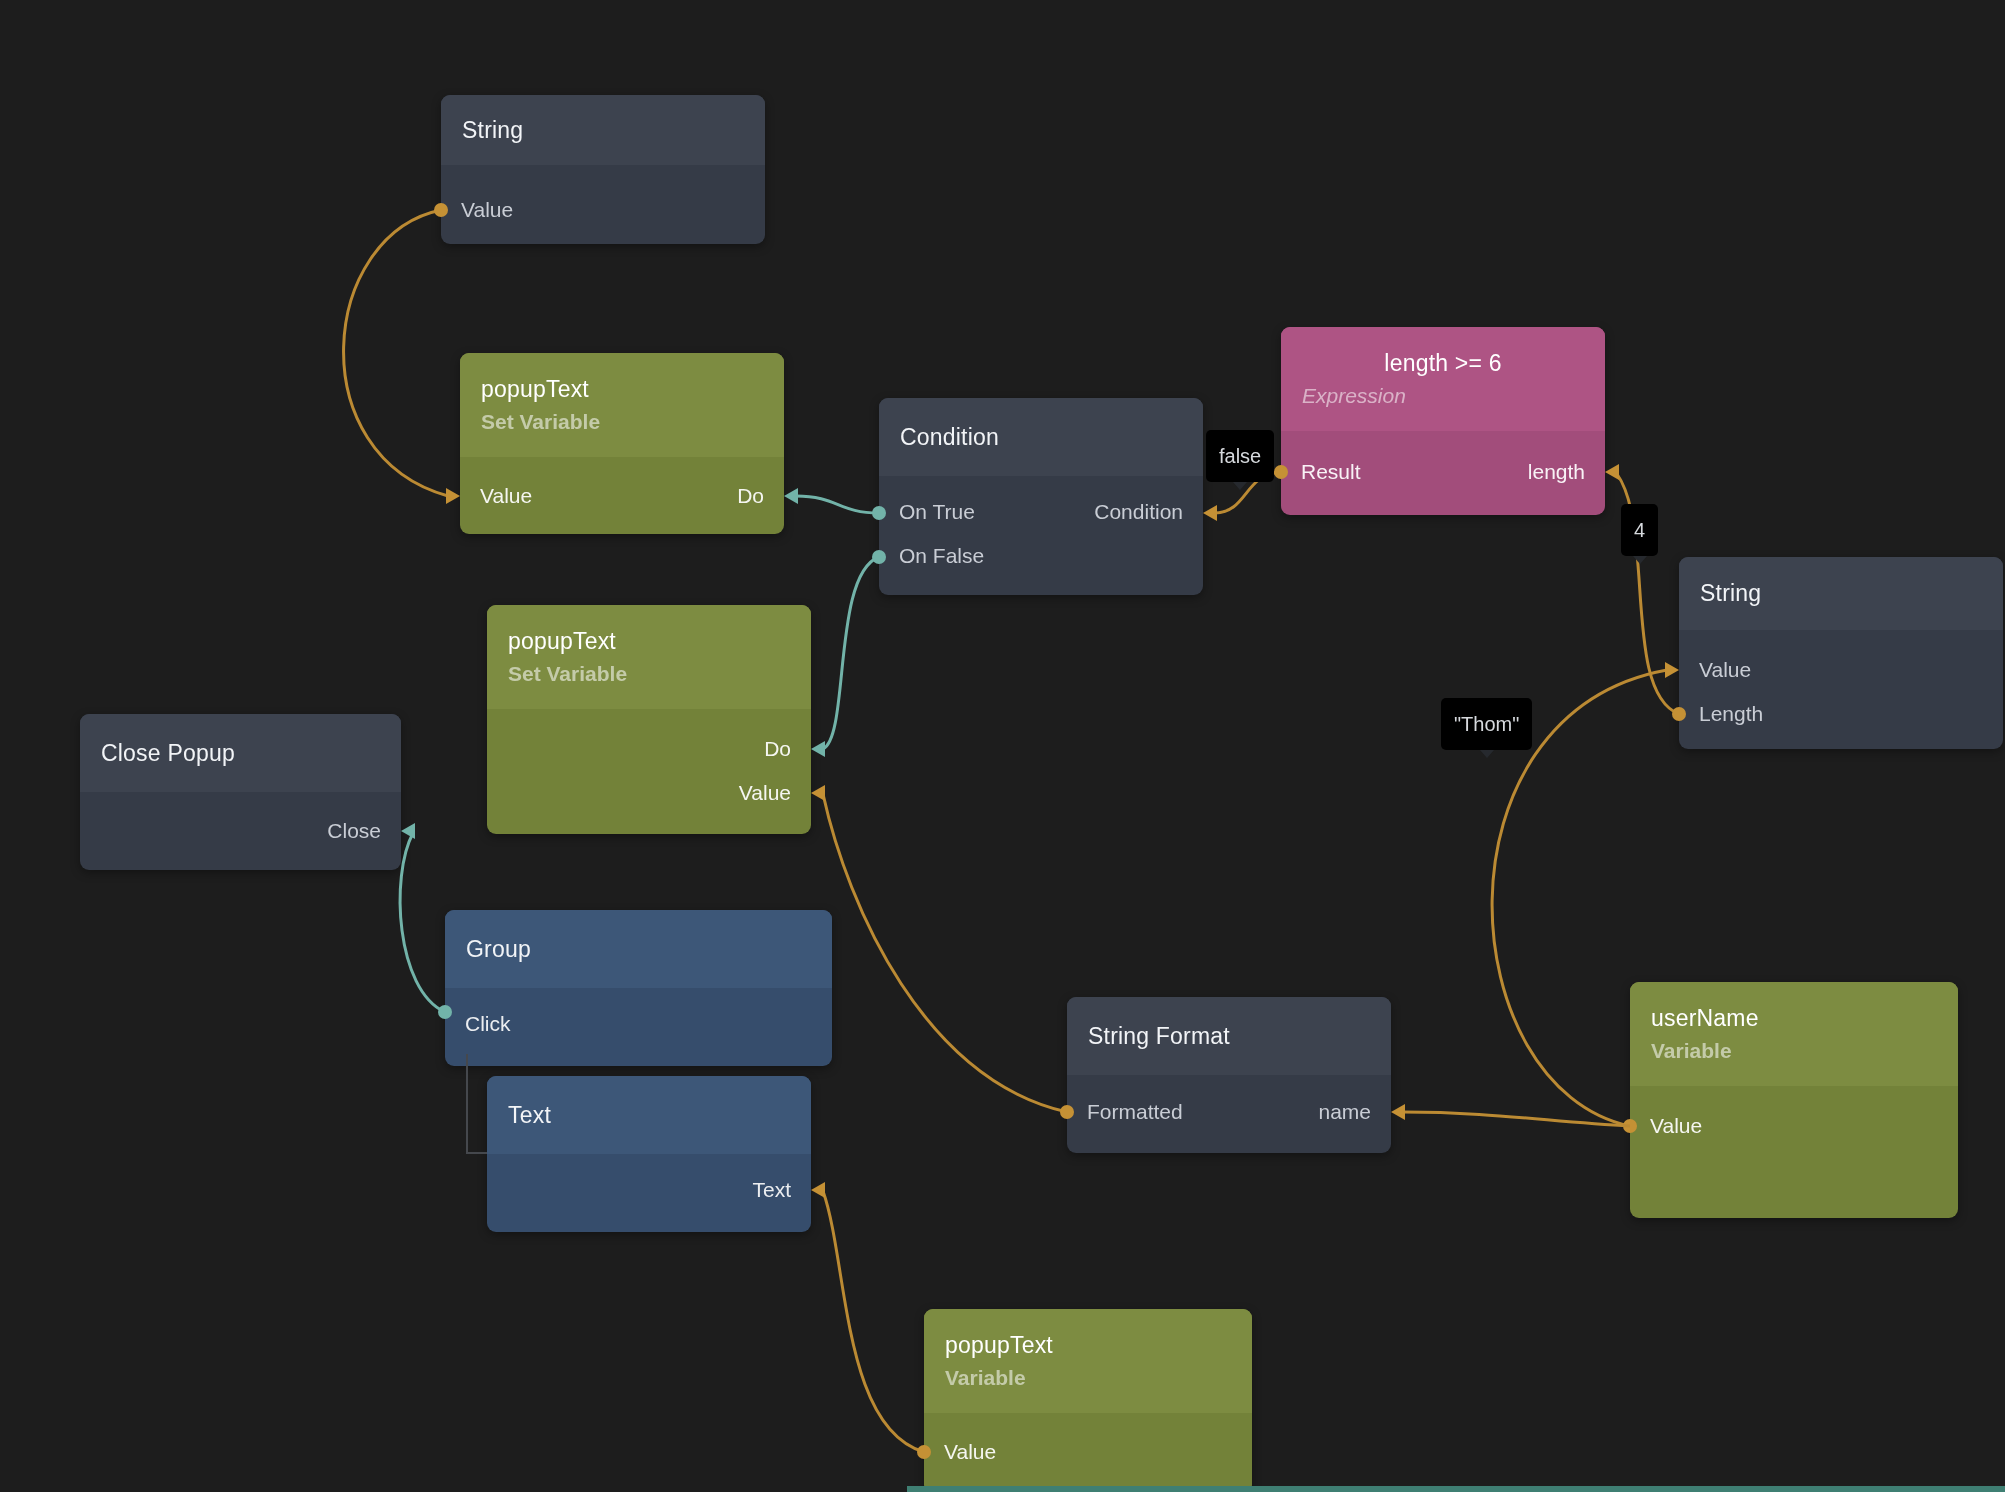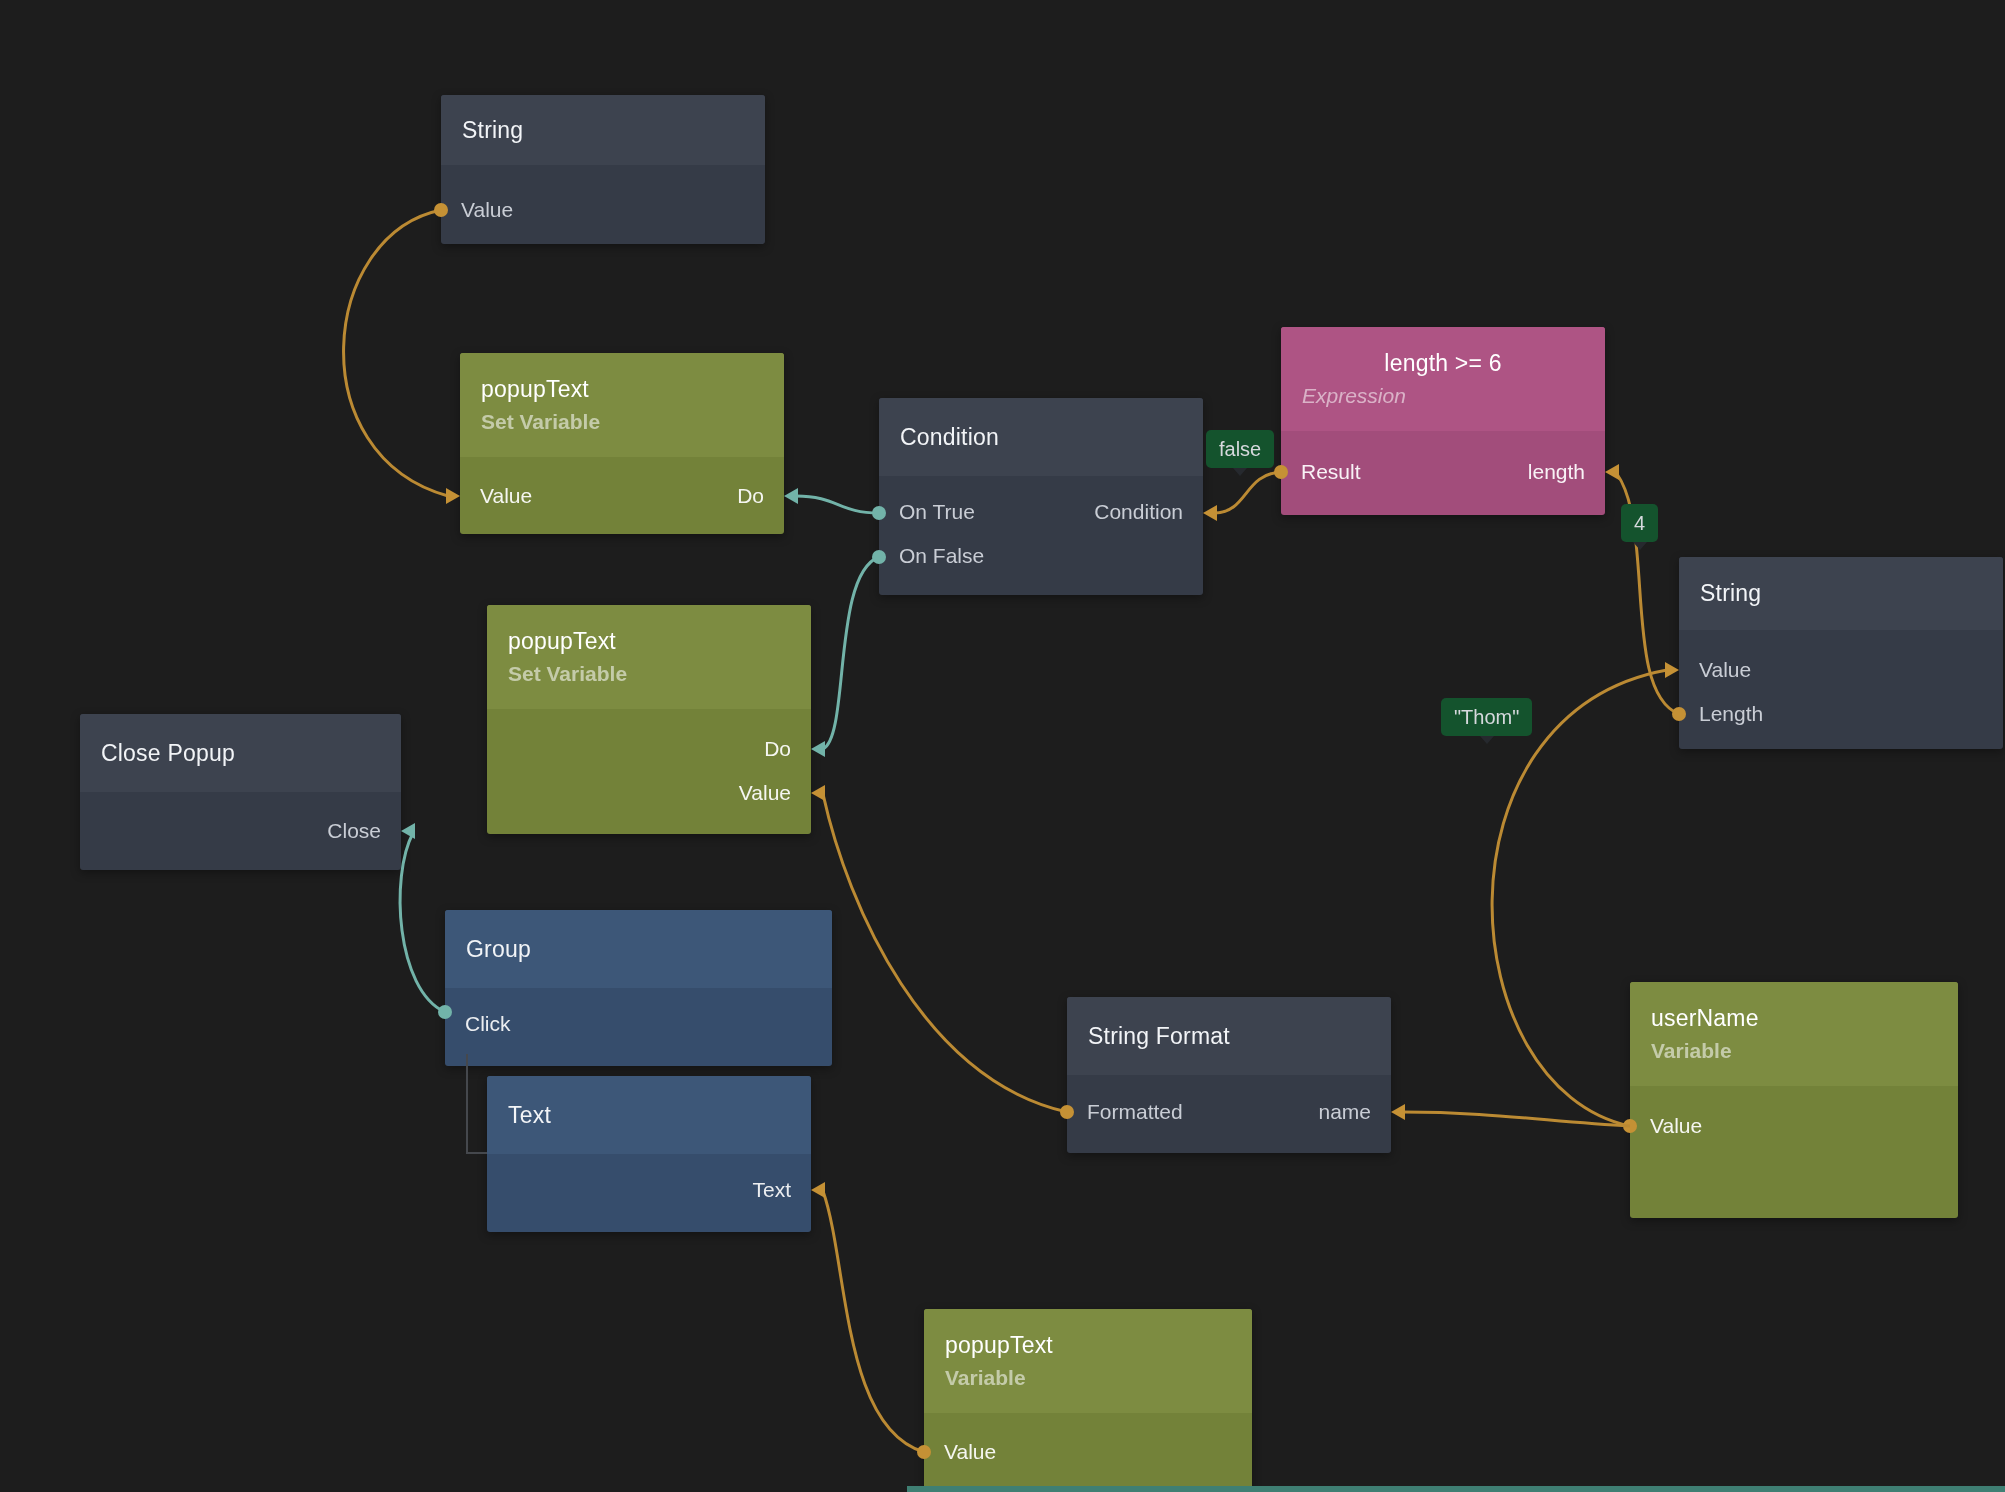--- a/index.html
+++ b/index.html
@@ -2,21 +2,21 @@
 <html><head>
 <meta charset="utf-8">
 <style>
   * { margin:0; padding:0; box-sizing:border-box; }
   html,body { background:#151515; }
   .canvas {
     position:relative; width:2005px; height:1492px; background:#1d1d1d;
     overflow:hidden; font-family:"Liberation Sans", sans-serif;
   }
   .node {
-    position:absolute; border-radius:3px; overflow:hidden;
+    position:absolute; border-radius:9px; overflow:hidden;
     box-shadow:0 3px 10px rgba(0,0,0,0.35); z-index:1;
   }
   .hdr { display:flex; flex-direction:column; justify-content:center; padding:0 21px; }
   .title { font-size:23px; letter-spacing:0.2px; }
   .subtitle { font-size:21px; margin-top:7px; }
   .body { width:100%; }
   .row { height:44px; display:flex; align-items:center; padding:0 20px; font-size:21px; }
   .row.between { justify-content:space-between; }
   .row.right { justify-content:flex-end; }
   .col-end { display:flex; flex-direction:column; justify-content:flex-end; }
@@ -49,22 +49,22 @@
 
   .wires { position:absolute; left:0; top:0; z-index:2; pointer-events:none; }
   .w { fill:none; stroke-width:3; }
   .orange { stroke:#bb8a33; }
   .teal { stroke:#72b3a9; }
   .dot-o { fill:#c59135; }
   .dot-t { fill:#72b3a9; }
   .tree { fill:none; stroke:#45484d; stroke-width:2; }
 
   .badge {
-    position:absolute; z-index:3; background:#14532d; color:#d6d9dd;
-    font-size:20px; line-height:20px; padding:9px 13px; border-radius:5px;
+    position:absolute; z-index:3; background:#000000; color:#d6d9dd;
+    font-size:20px; line-height:20px; padding:16px 13px; border-radius:5px;
     font-family:"Liberation Sans", sans-serif; white-space:nowrap;
   }
   .badge::after {
     content:""; position:absolute; left:50%; bottom:-8px; margin-left:-7px;
     border-left:7px solid transparent; border-right:7px solid transparent;
     border-top:8px solid #26292e;
   }
   .edge-strip { position:absolute; z-index:4; background:#3f7f73; }
 </style>
 </head>

